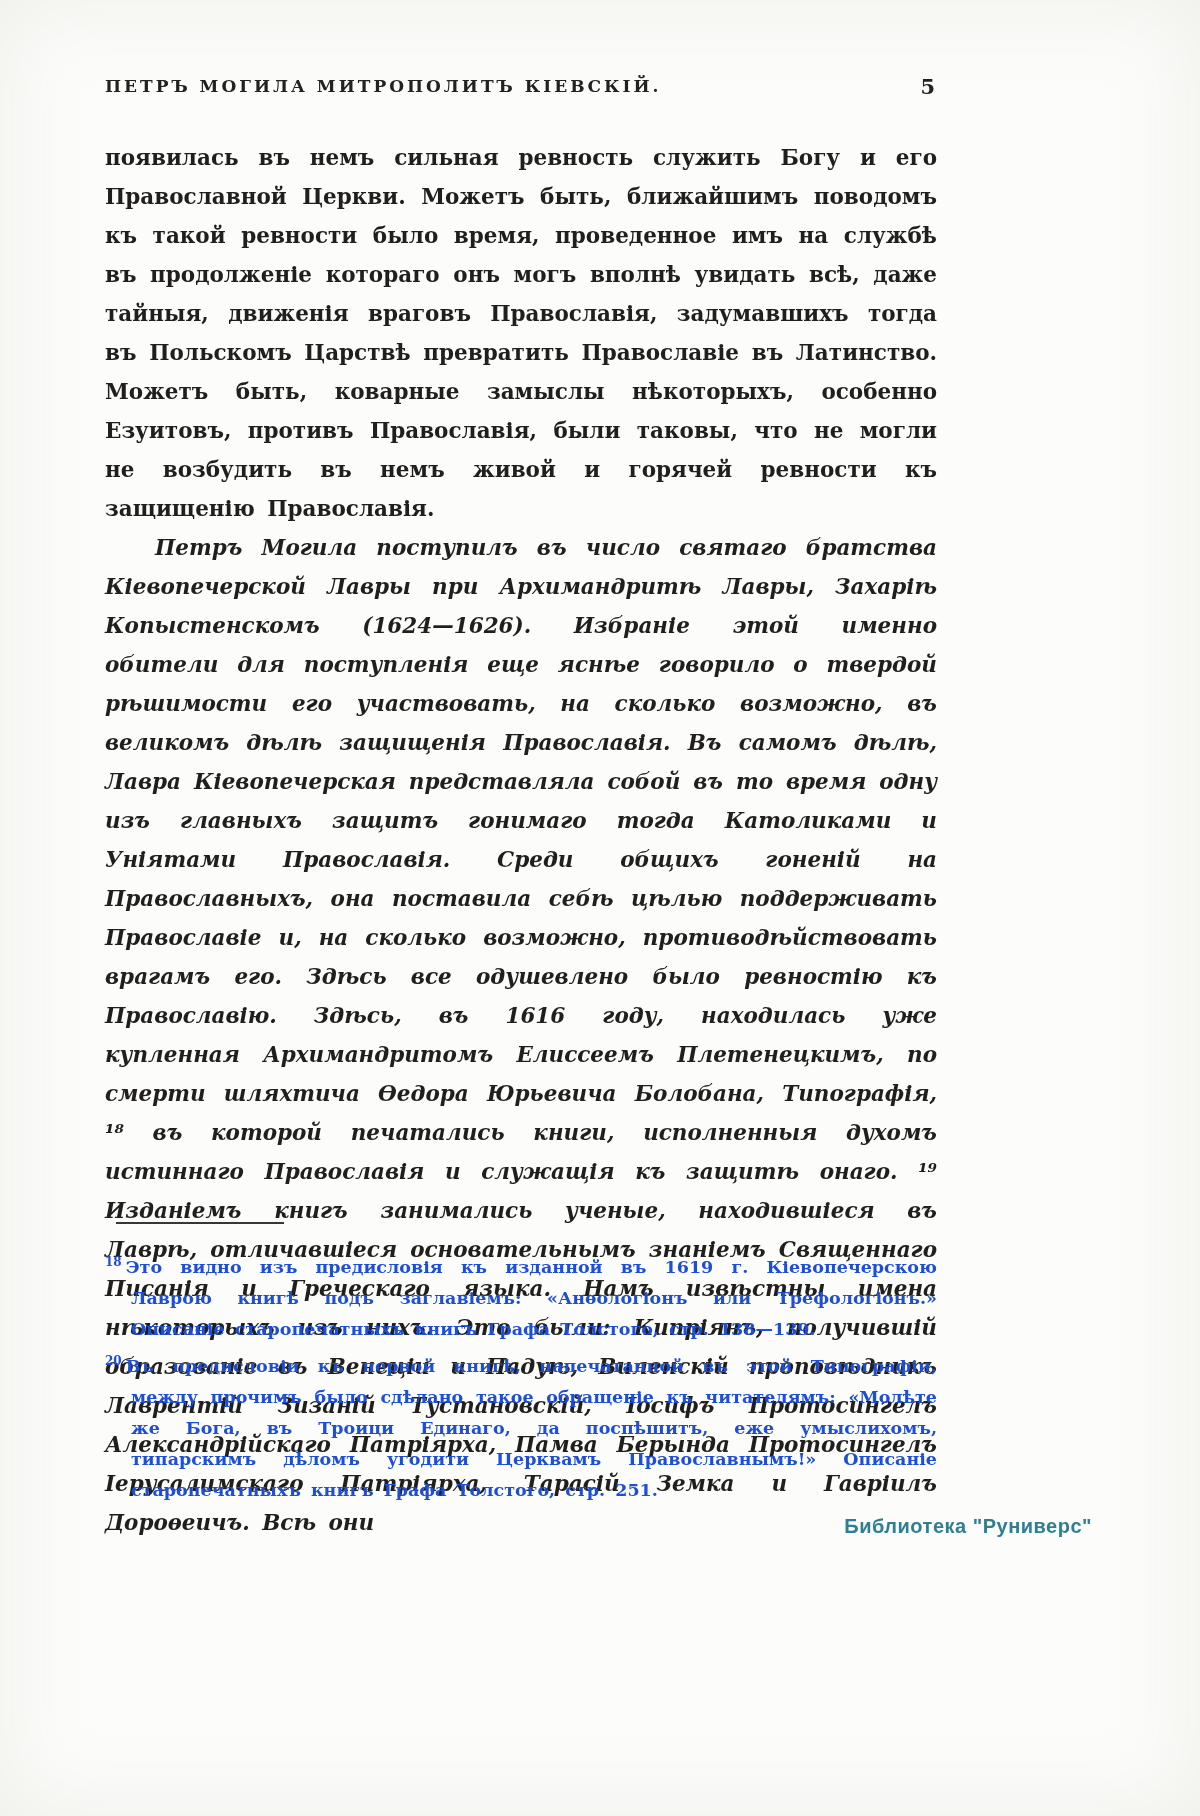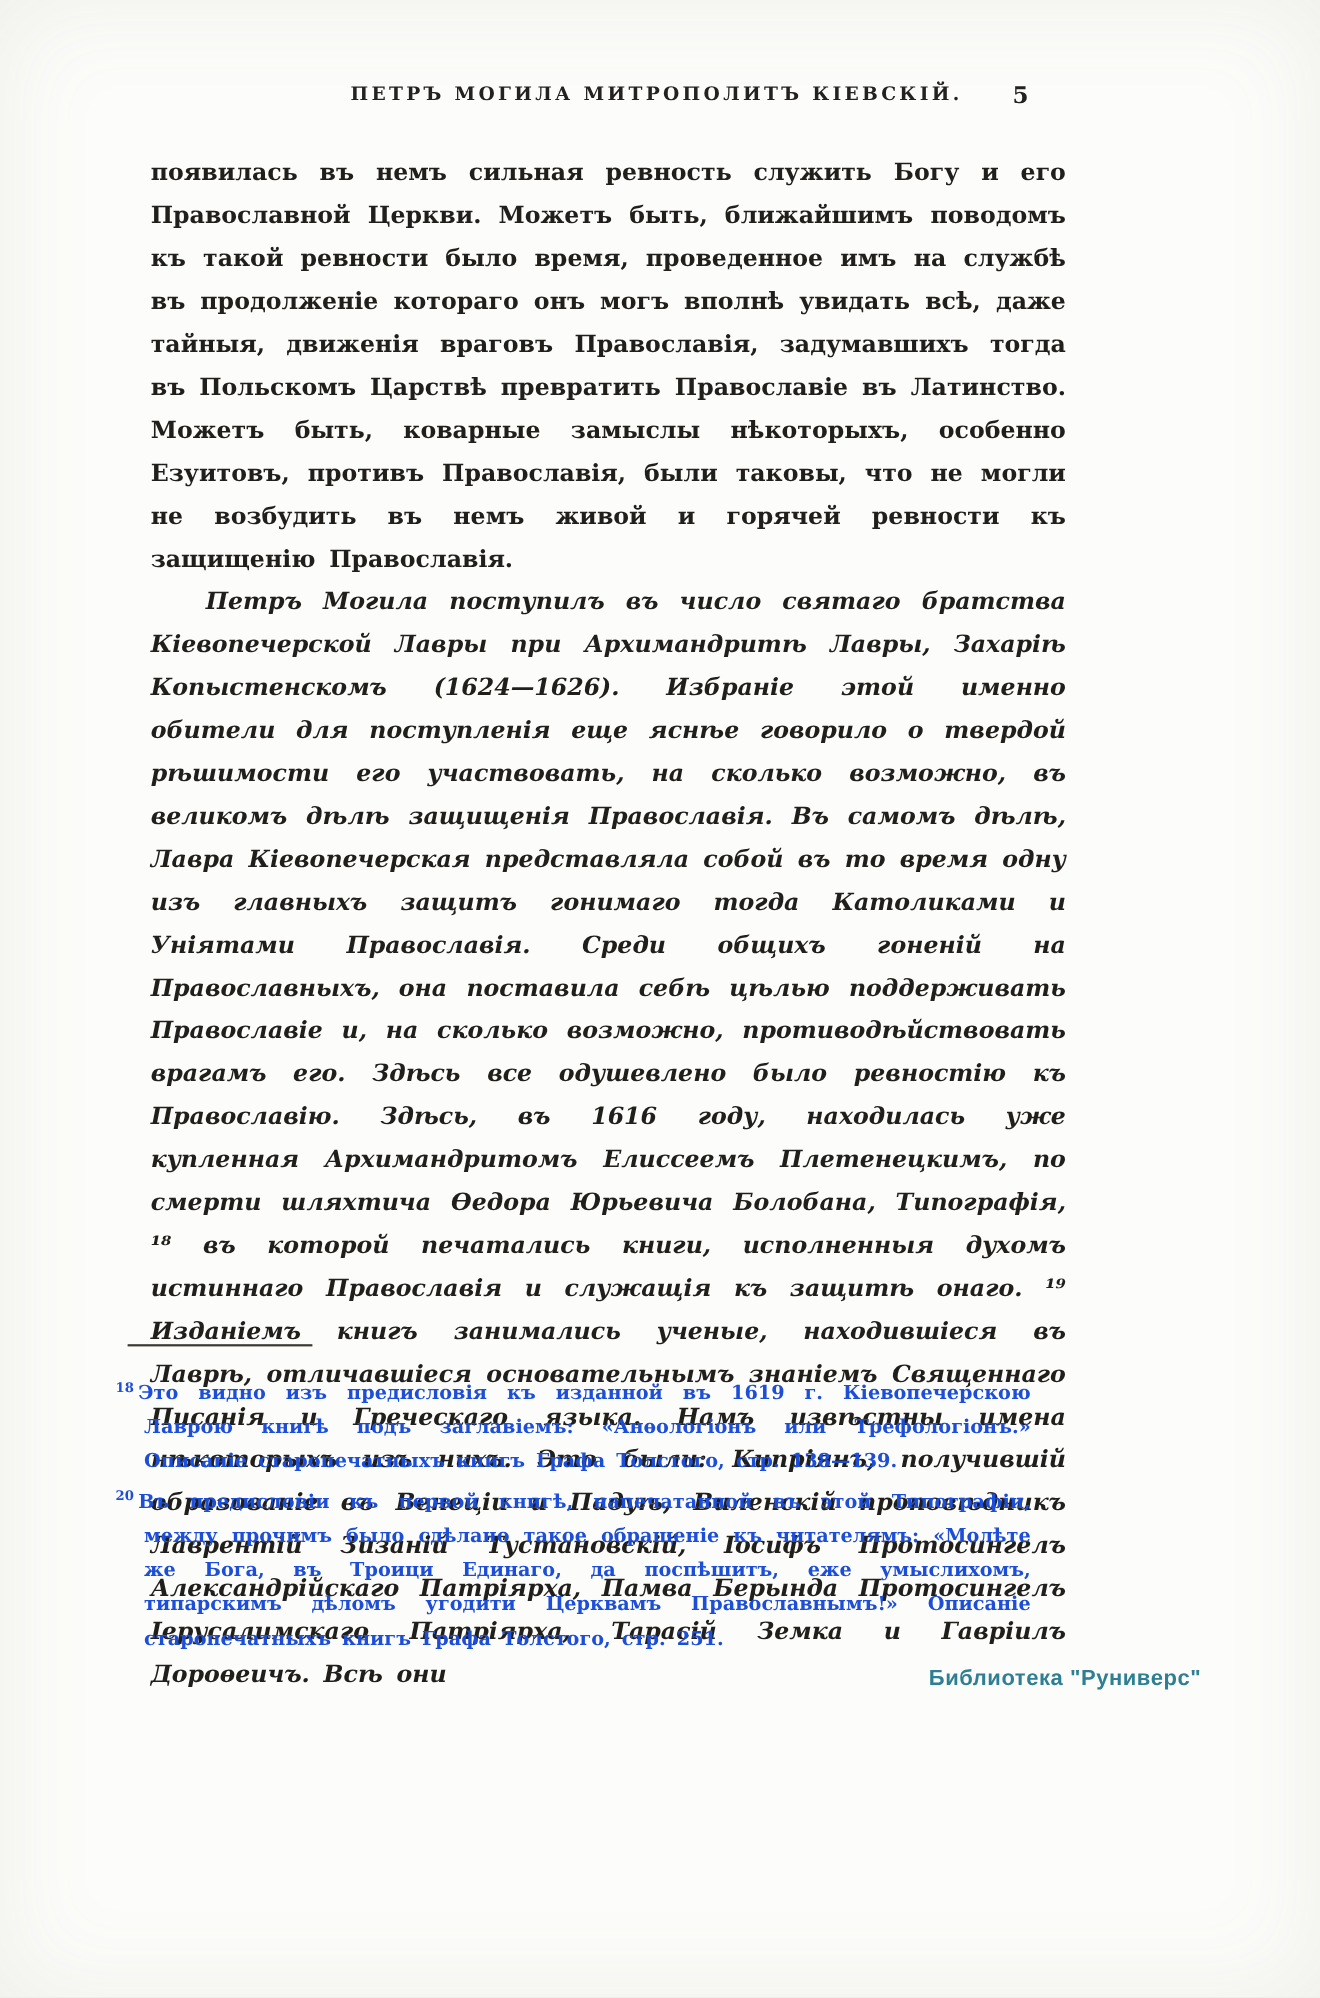--- a/index.html
+++ b/index.html
@@ -29,21 +29,21 @@
     position: absolute;
     top: 76px;
     left: 105px;
     width: 830px;
     height: 28px;
   }
   .header-title {
     position: absolute;
     left: 0;
     right: 60px;
-    text-align: right;
+    text-align: left;
     font-size: 17px;
     font-weight: bold;
     letter-spacing: 3px;
     color: #242220;
     white-space: nowrap;
   }
   .page-number {
     position: absolute;
     right: 0;
     top: -2px;
@@ -55,21 +55,20 @@
     position: absolute;
     top: 138px;
     left: 105px;
     width: 832px;
     font-size: 21.5px;
     line-height: 39px;
     font-weight: bold;
     text-align: justify;
     word-spacing: 5px;
     color: #211f1c;
-    margin-left: 32px;
   }
   .body-block p {
     margin: 0;
   }
   .body-block p.indent {
     text-indent: 50px;
     font-style: italic;
   }
   .footnote-rule {
     position: absolute;

